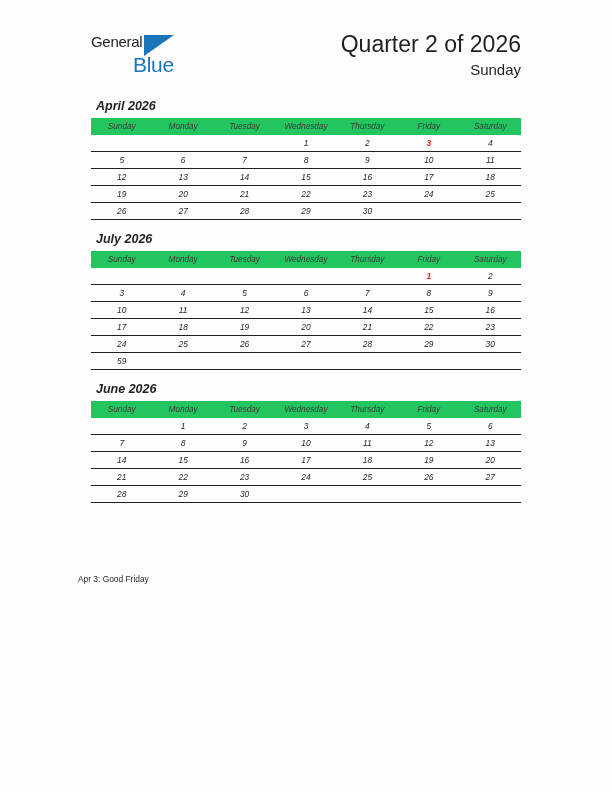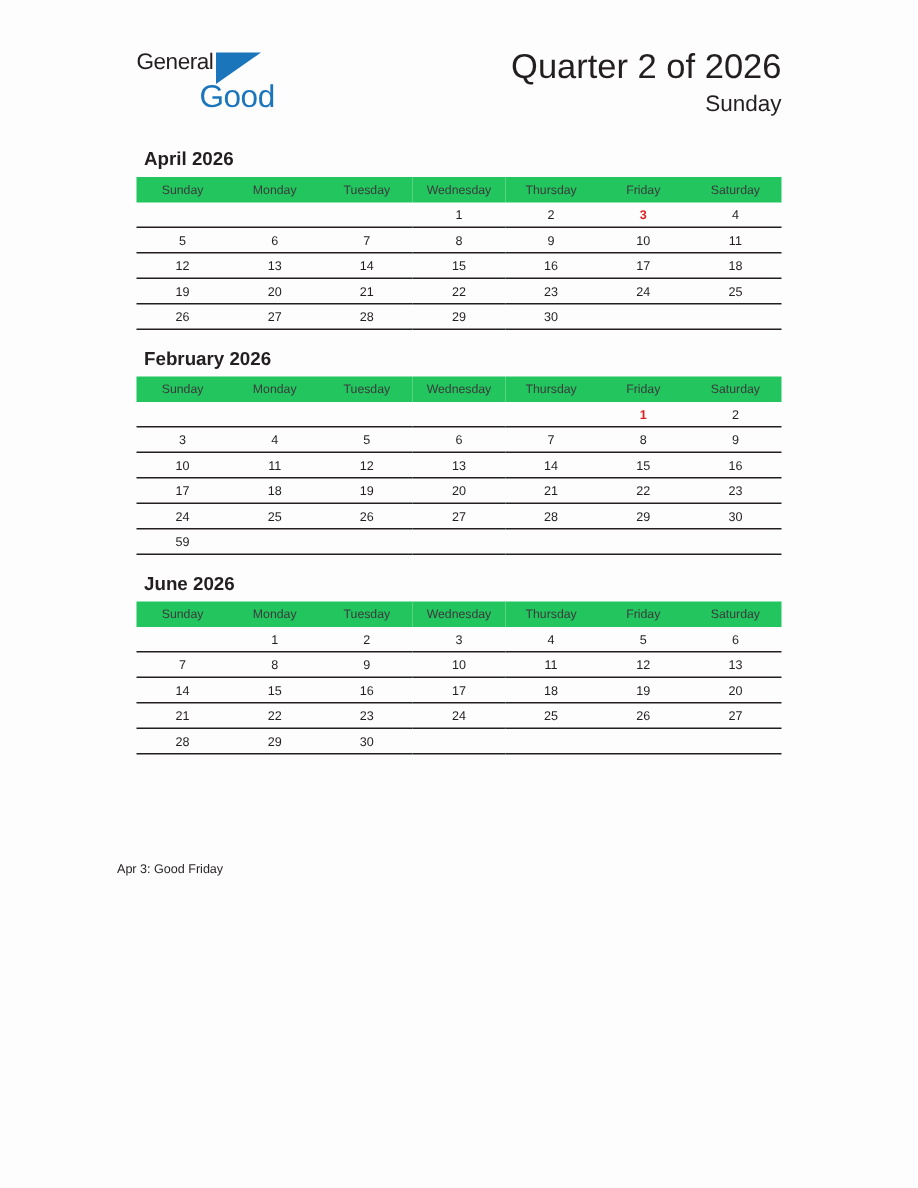--- a/index.html
+++ b/index.html
@@ -78,20 +78,21 @@
     margin-top: 2px;
     white-space: nowrap;
   }
 
   
   .months {
     position: absolute;
     left: 91px;
     top: 99px;
     width: 430px;
+    font-style: italic;
   }
   .month-block {
     width: 430px;
     margin-bottom: 12px;
   }
   .month-title {
     font-size: 12.5px;
     font-weight: bold;
     color: #231f20;
     padding: 0 0 5px 5px;
@@ -146,21 +147,21 @@
   }
 </style>
 </head>
 <body>
 
 <div class="page-header">
 
   <div class="logo">
     <span class="logo-general">General</span>
     <span class="logo-triangle"></span>
-    <span class="logo-blue">Good</span>
+    <span class="logo-blue">Blue</span>
   </div>
 
   <div class="header-right">
     <div class="quarter-title">Quarter 2 of 2026</div>
     <div class="country-title">Sunday</div>
   </div>
 
 </div>
 
 <div class="months">
@@ -221,21 +222,21 @@
             <td>28</td>
             <td>29</td>
             <td>30</td>
             <td class="empty"></td>
             <td class="empty"></td>
           </tr>
         </tbody>
       </table>
     </div>
     <div class="month-block">
-      <div class="month-title">February 2026</div>
+      <div class="month-title">July 2026</div>
       <table class="cal">
         <thead>
           <tr>
             <th>Sunday</th>
             <th>Monday</th>
             <th>Tuesday</th>
             <th>Wednesday</th>
             <th>Thursday</th>
             <th>Friday</th>
             <th>Saturday</th>

